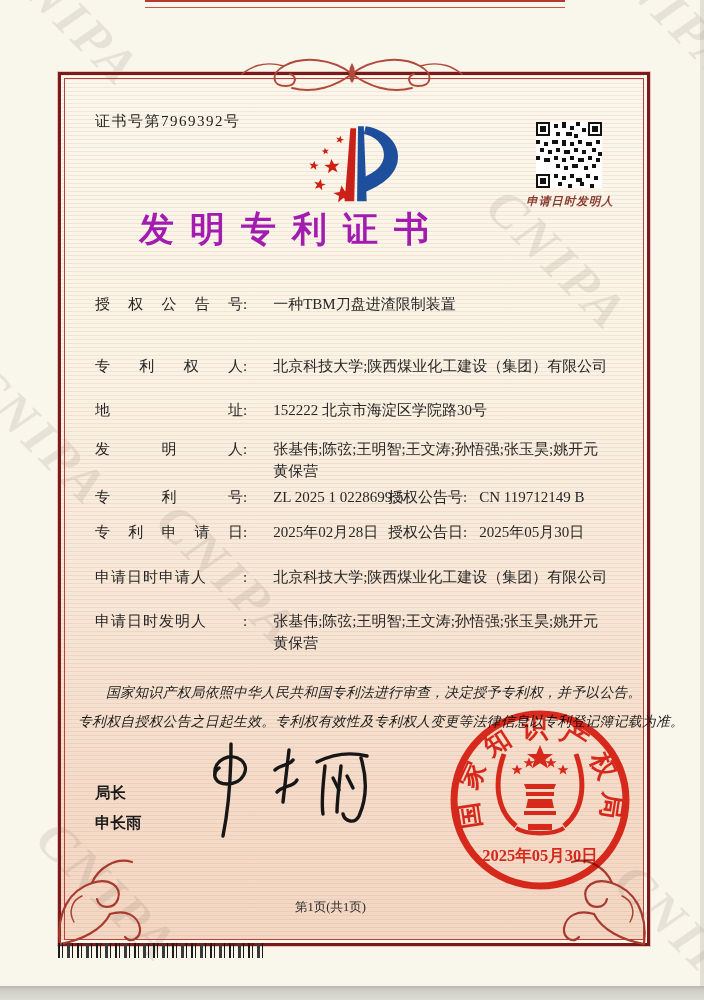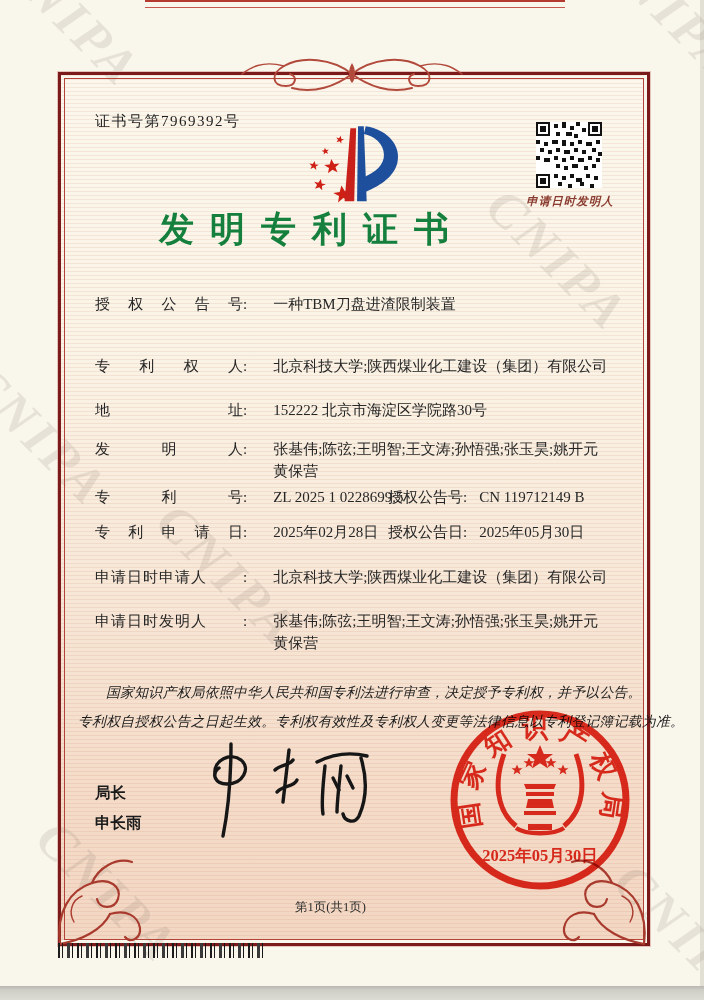--- a/index.html
+++ b/index.html
@@ -27,21 +27,21 @@
     border:3px solid #7a1a1a; box-shadow:0 0 0 1px #e5c2b8;}
   .frame-inner{position:absolute; inset:3px; border:1px solid #b2423a;}
   .orn{position:absolute; pointer-events:none;}
   .cert-no{position:absolute; left:95px; top:112px; font-size:15px; letter-spacing:1.5px; color:#1d1d1d;}
   .logo{position:absolute; left:287px; top:110px;}
   .qr{position:absolute; left:536px; top:122px; width:66px; height:66px; background:#fff;}
   .qr svg{display:block; width:66px; height:66px;}
   .qr-caption{position:absolute; left:506px; top:194px; width:128px; text-align:center;
     font-size:11.5px; font-weight:bold; font-style:italic; color:#8a3c30; letter-spacing:1px;}
   .title{position:absolute; left:0; top:206px; width:568px; text-align:center;
-    font-size:35px; font-weight:700; color:#15803d; letter-spacing:16px; text-indent:16px;margin-left:20px;}
+    font-size:35px; font-weight:700; color:#a21caf; letter-spacing:16px; text-indent:16px;}
   .row{position:absolute; left:95px; width:560px; font-size:15px; color:#262626; line-height:22px;}
   .lbl{display:inline-block; width:148px; text-align-last:justify; text-align:justify; vertical-align:top;}
   .lbl-long{display:inline-block; width:148px; vertical-align:top; letter-spacing:1px;}
   .c{display:inline-block; vertical-align:top;}
   .val{display:inline-block; vertical-align:top; padding-left:26px; max-width:370px;}
   .val-line{display:block;}
   .rcol{position:absolute; left:293px; top:0; white-space:nowrap;}
   .rcol .rval{padding-left:12px;}
   .statement{position:absolute; left:78px; top:678px; width:560px;
     font-size:13.8px; font-style:italic; color:#1c1c1c; line-height:29px; letter-spacing:0.3px;}

